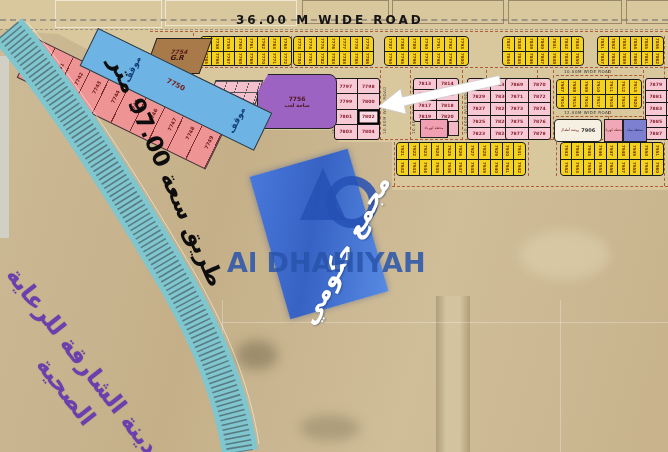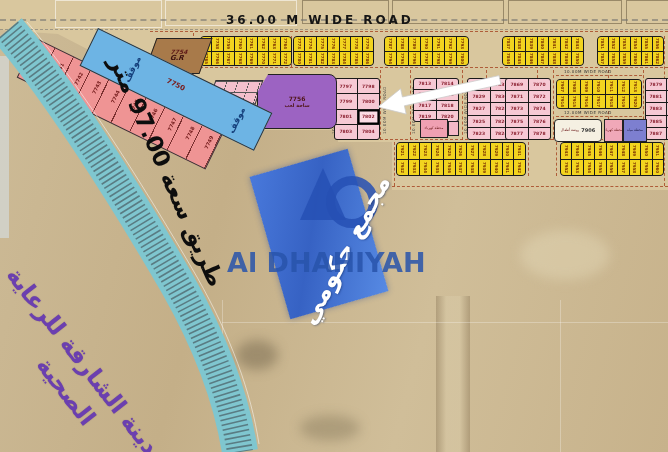--- a/index.html
+++ b/index.html
@@ -118,21 +118,21 @@
         <div class="dash-v" style="left: 553px; top: 70px; width: 0px; height: 70px;"></div>
         <div class="dash-v" style="left: 608px; top: 70px; width: 0px; height: 70px;"></div>
         <div class="dash-v" style="left: 643px; top: 70px; width: 0px; height: 70px;"></div>
         <div class="dash-v" style="left: 664px; top: 36px; width: 0px; height: 150px;"></div>
         <div class="dash-v" style="left: 394px; top: 142px; width: 0px; height: 44px;"></div>
         <div class="dash-v" style="left: 528px; top: 142px; width: 0px; height: 34px;"></div>
         <div class="dash-v" style="left: 556px; top: 142px; width: 0px; height: 34px;"></div>
       </div>
   </div>
 
-  <div id="top-road-label" style="left:226px;top:13px;">36.00 M WIDE ROAD</div>
+  <div id="top-road-label" style="left:236px;top:13px;">36.00 M WIDE ROAD</div>
 
   <div id="road-labels">
       <div class="vroad" style="left: 331px; top: 134px;">10.00M WIDE ROAD</div>
       <div class="vroad" style="left: 382px; top: 134px;">10.00M WIDE ROAD</div>
       <div class="vroad" style="left: 411px; top: 134px;">10.00M WIDE ROAD</div>
       <div class="vroad" style="left: 463px; top: 134px;">10.00M WIDE ROAD</div>
       <div class="vroad" style="left: 538px; top: 134px;">10.00M WIDE ROAD</div>
       <div class="vroad" style="left: 644px; top: 134px;">10.00M WIDE ROAD</div>
       <div class="hroad" style="left: 564px; top: 69px;">10.00M WIDE ROAD</div>
       <div class="hroad" style="left: 564px; top: 110px;">12.00M WIDE ROAD</div>

